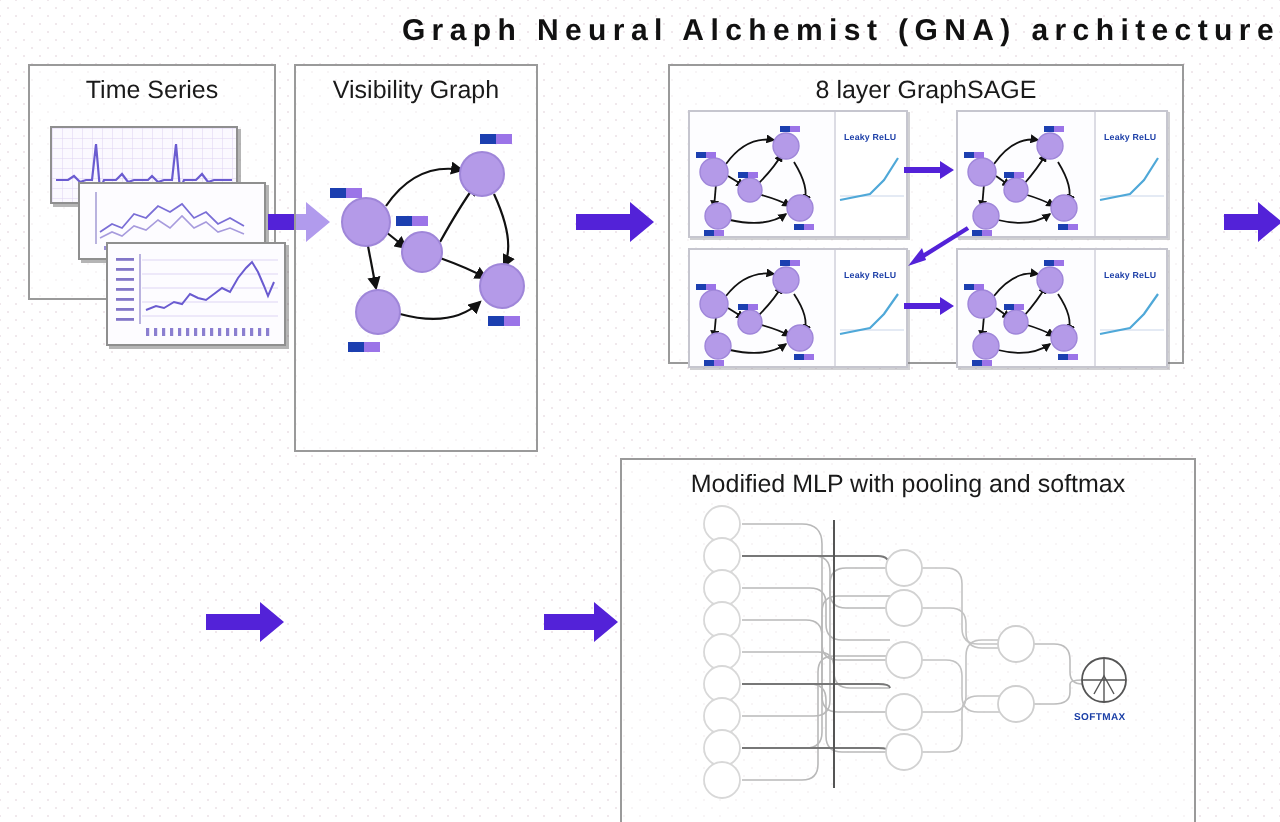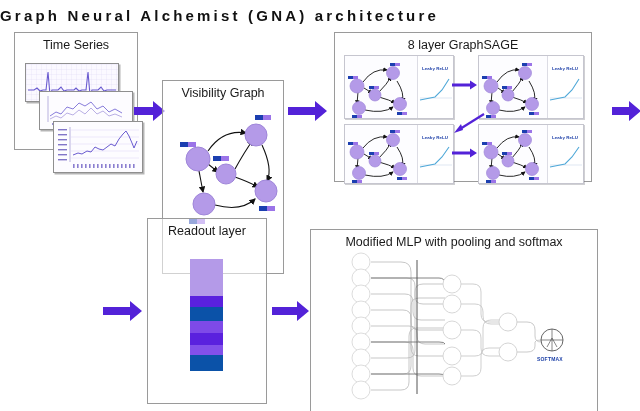--- a/index.html
+++ b/index.html
@@ -25,21 +25,21 @@
   }
 
   
   .title-bar {
     position: absolute;
     left: 0; top: 0;
     width: 640px;
     height: 30px;
     display: flex;
     align-items: center;
-    justify-content: flex-start;
+    justify-content: flex-end;
   }
   .title-text {
     font-size: 15px;
     font-weight: bold;
     letter-spacing: 3.2px;
     color: #111111;
     white-space: nowrap;
   }
 
   
@@ -54,21 +54,21 @@
     left: 0;
     top: 5px;
     width: 100%;
     text-align: center;
     font-size: 12.5px;
     color: #1a1a1a;
     white-space: nowrap;
   }
 
   #panel-timeseries { left: 14px;  top: 32px;  width: 124px; height: 118px; }
-  #panel-visibility { left: 162px; top: 32px;  width: 122px; height: 194px; margin-top: 48px; }
+  #panel-visibility { left: 147px; top: 32px;  width: 122px; height: 194px; }
   #panel-graphsage  { left: 334px; top: 32px;  width: 258px; height: 150px; }
   #panel-readout    { left: 147px; top: 218px; width: 120px; height: 186px; }
   #panel-mlp        { left: 310px; top: 218px; width: 288px; height: 186px; margin-top: 11px; }
 
   
   .arrow {
     position: absolute;
   }
 
   
@@ -473,32 +473,20 @@
   </div>
 
   <svg class="arrow" style="left:612px; top:100px;" width="30" height="22" viewBox="0 0 30 22">
     <path d="M0 7 L17 7 L17 1 L29 11 L17 21 L17 15 L0 15 Z" fill="#5322d8"></path>
   </svg>
 
   <svg class="arrow" style="left:103px; top:300px;" width="40" height="22" viewBox="0 0 40 22">
     <path d="M0 7 L27 7 L27 1 L39 11 L27 21 L27 15 L0 15 Z" fill="#5322d8"></path>
   </svg>
 
-  <div class="panel" id="panel-readout">
-    <div class="panel-title">Readout layer</div>
-    <div class="readout-stack">
-      <div class="band" style="height:33%; background:#b49ae8;"></div>
-      <div class="band" style="height:10%; background:#5a21de;"></div>
-      <div class="band" style="height:12%; background:#0b52a8;"></div>
-      <div class="band" style="height:11%; background:#7e4ae8;"></div>
-      <div class="band" style="height:11%; background:#5a21de;"></div>
-      <div class="band" style="height:9%;  background:#8250ea;"></div>
-      <div class="band" style="height:14%; background:#0b52a8;"></div>
-    </div>
-  </div>
 
   <svg class="arrow" style="left:272px; top:300px;" width="38" height="22" viewBox="0 0 38 22">
     <path d="M0 7 L25 7 L25 1 L37 11 L25 21 L25 15 L0 15 Z" fill="#5322d8"></path>
   </svg>
 
   <div class="panel" id="panel-mlp">
     <div class="panel-title">Modified MLP with pooling and softmax</div>
 
     <div class="mlp-wrap">
       <svg width="232" height="152" viewBox="0 0 232 152">

